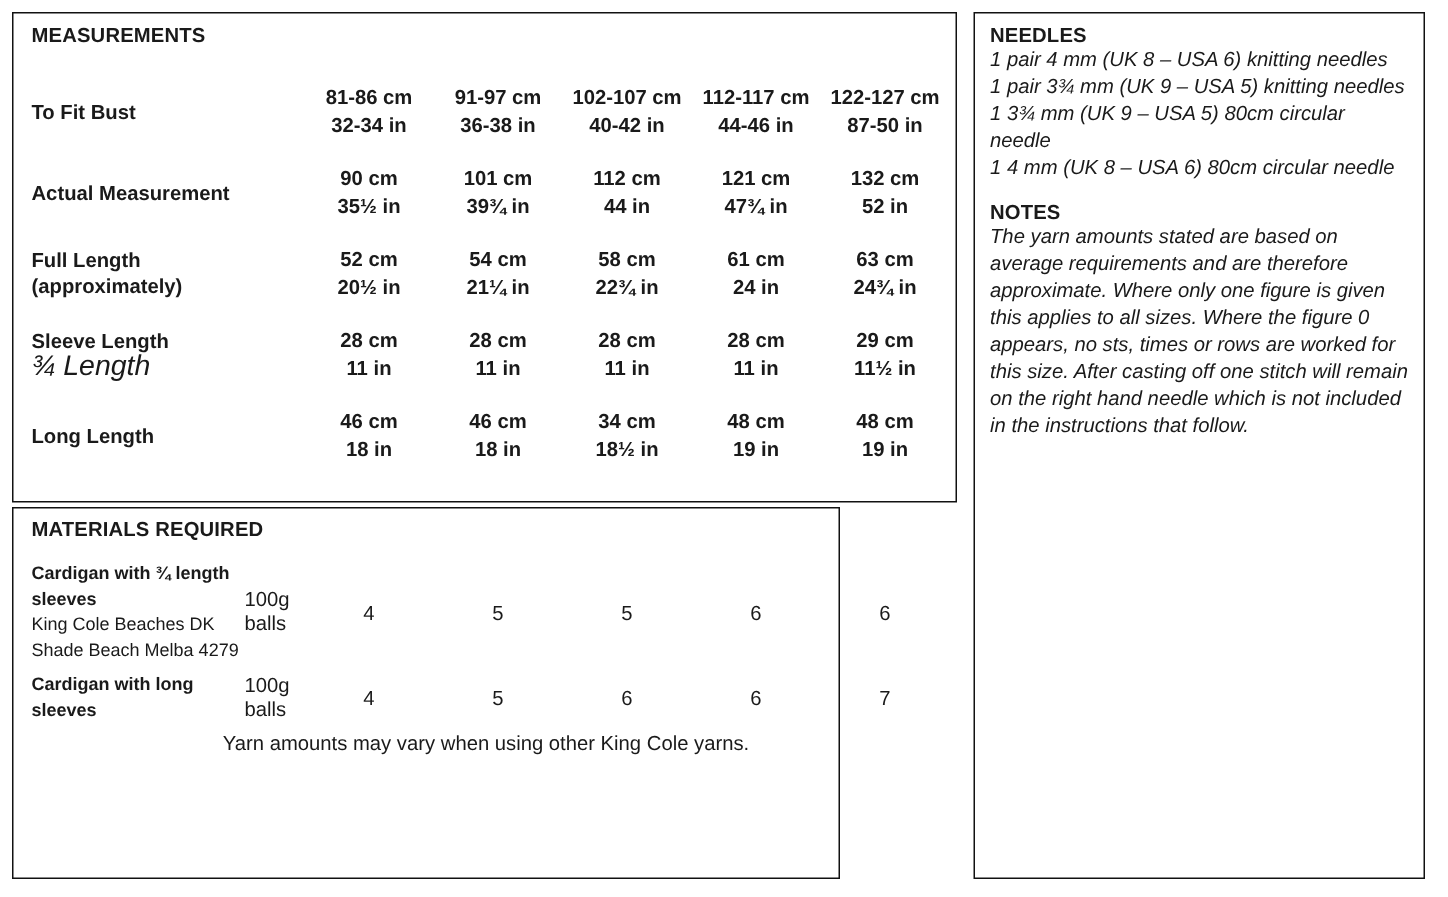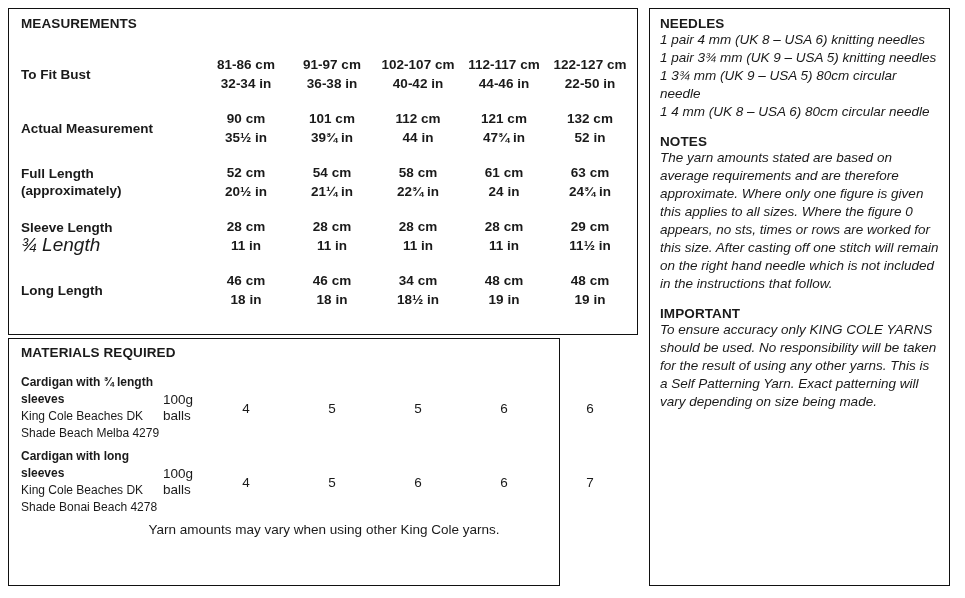--- a/index.html
+++ b/index.html
@@ -131,21 +131,21 @@
         <div class="m-cell size-col">
           <div>102-107 cm</div>
           <div>40-42 in</div>
         </div>
         <div class="m-cell size-col">
           <div>112-117 cm</div>
           <div>44-46 in</div>
         </div>
         <div class="m-cell size-col">
           <div>122-127 cm</div>
-          <div>22-50 in</div>
+          <div>87-50 in</div>
         </div>
       </div>
 
       <div class="m-row">
         <div class="m-label">Actual Measurement</div>
         <div class="m-cell">
           <div>90 cm</div>
           <div>35½ in</div>
         </div>
         <div class="m-cell">
@@ -256,21 +256,20 @@
       <div class="mat-qty">4</div>
       <div class="mat-qty">5</div>
       <div class="mat-qty">5</div>
       <div class="mat-qty">6</div>
       <div class="mat-qty">6</div>
     </div>
 
     <div class="mat-row">
       <div class="mat-label">
         <div class="mat-item">Cardigan with long sleeves</div>
-        <div class="mat-yarn">King Cole Beaches DK Shade Bonai Beach 4278</div>
       </div>
       <div class="mat-unit">100g balls</div>
       <div class="mat-qty">4</div>
       <div class="mat-qty">5</div>
       <div class="mat-qty">6</div>
       <div class="mat-qty">6</div>
       <div class="mat-qty">7</div>
     </div>
 
     <div class="mat-footnote">Yarn amounts may vary when using other King Cole yarns.</div>
@@ -284,20 +283,16 @@
       <div class="side-line">1 pair 3¾ mm (UK 9 – USA 5) knitting needles</div>
       <div class="side-line">1 3¾ mm (UK 9 – USA 5) 80cm circular needle</div>
       <div class="side-line">1 4 mm (UK 8 – USA 6) 80cm circular needle</div>
     </div>
 
     <div class="side-section">
       <h2 class="section-title">NOTES</h2>
       <p class="side-body">The yarn amounts stated are based on average requirements and are therefore approximate. Where only one figure is given this applies to all sizes. Where the figure 0 appears, no sts, times or rows are worked for this size. After casting off one stitch will remain on the right hand needle which is not included in the instructions that follow.</p>
     </div>
 
-    <div class="side-section">
-      <h2 class="section-title">IMPORTANT</h2>
-      <p class="side-body">To ensure accuracy only KING COLE YARNS should be used. No responsibility will be taken for the result of using any other yarns. This is a Self Patterning Yarn. Exact patterning will vary depending on size being made.</p>
-    </div>
 
   </aside>
 
 </div>
 
 </body></html>

